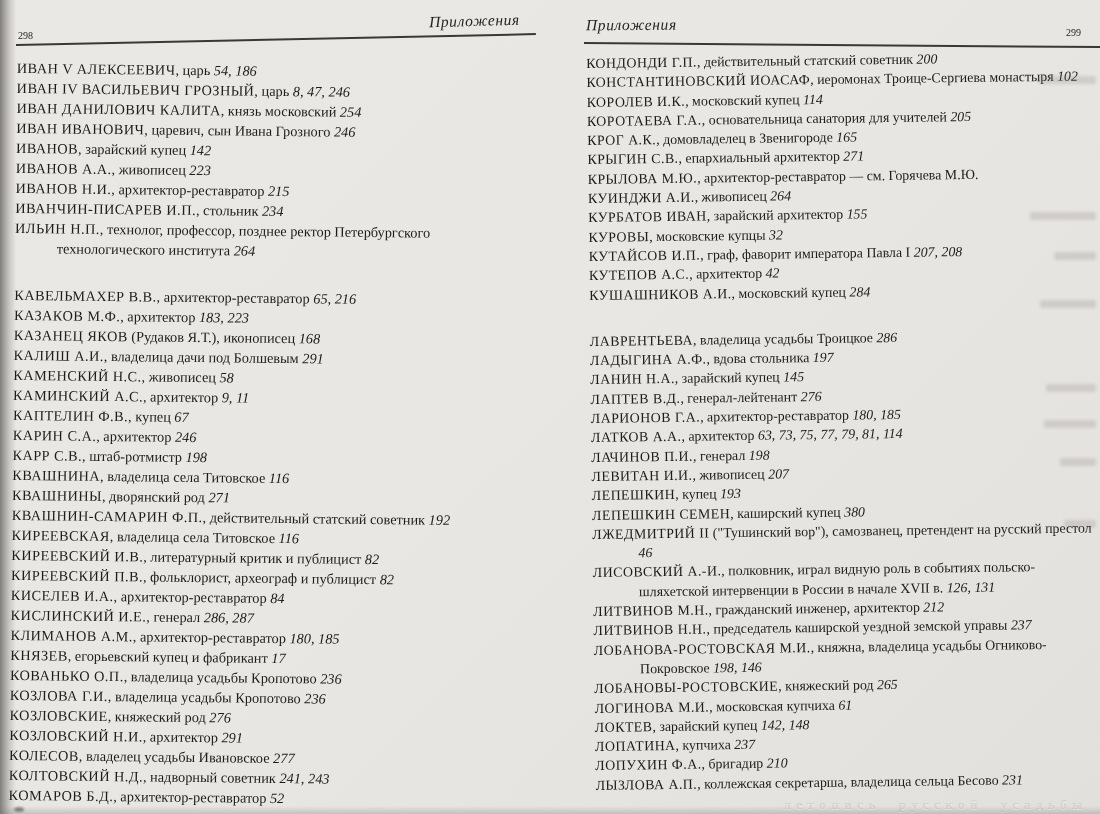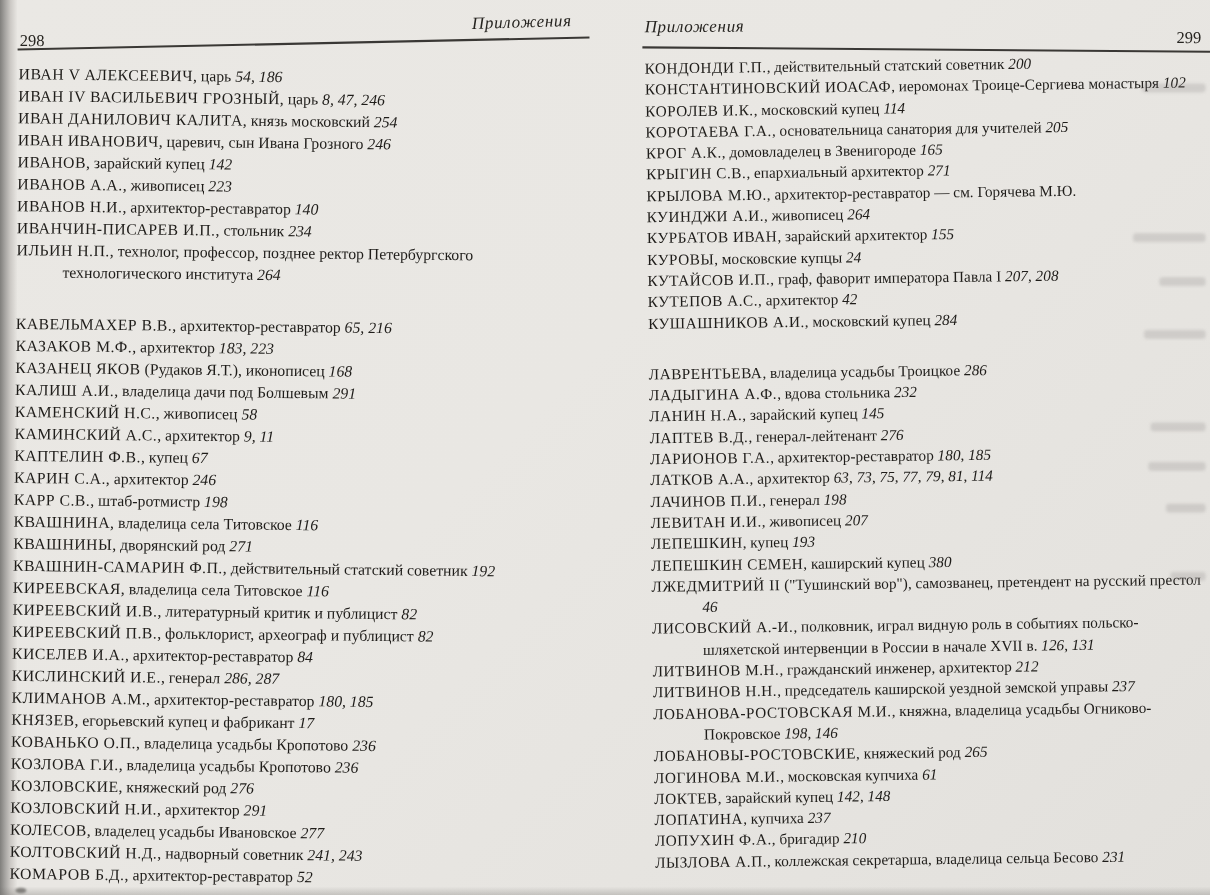--- a/index.html
+++ b/index.html
@@ -12,29 +12,29 @@
     background:linear-gradient(0deg,rgba(110,108,105,0.30),rgba(110,108,105,0));}
   .corner-nick{position:absolute;left:14px;bottom:2px;width:10px;height:5px;border-radius:50%;
     background:rgba(60,58,55,0.55);filter:blur(1px);}
 
   .page{position:absolute;top:0;height:814px;color:#211f1c;}
   .page-left{left:16px;width:532px;}
   .page-right{left:558px;width:542px;}
 
   .header{position:absolute;left:0;right:0;top:0;height:56px;}
   .running-head{font-style:italic;font-size:15.5px;letter-spacing:0.6px;color:#262420;}
-  .page-num{font-size:15px;color:#262420;}
+  .page-num{font-size:10px;color:#262420;}
   .rule{position:absolute;height:1.6px;background:#3a3835;}
 
   .page-left .running-head{position:absolute;right:28px;top:12px;transform:rotate(-1.6deg);}
   .page-left .page-num{position:absolute;left:2px;top:30px;}
   .page-left .rule{left:0;right:12px;top:44px;transform:rotate(-1.2deg);transform-origin:0 50%;}
 
   .page-right .running-head{position:absolute;left:28px;top:16px;transform:rotate(-0.4deg);}
-  .page-right .page-num{position:absolute;right:8px;top:27px;}
+  .page-right .page-num{position:absolute;right:19px;top:27px;}
   .page-right .rule{left:26px;right:0;top:42px;transform:rotate(0.45deg);transform-origin:0 50%;}
 
   .entries{position:absolute;}
   .page-left .entries{left:1px;top:58px;width:507px;transform:rotate(0.65deg);transform-origin:0 0;}
   .page-right .entries{left:28px;top:54px;width:507px;transform:rotate(-0.75deg);transform-origin:0 0;}
 
   .entry{color:#1f1d1a;}
   .page-left .entry{font-size:14.3px;line-height:20px;padding-left:42px;text-indent:-42px;}
   .page-right .entry{font-size:13.9px;line-height:19.3px;padding-left:46px;text-indent:-46px;}
   .entry .name{letter-spacing:0.45px;}
@@ -63,21 +63,21 @@
       <div class="rule"></div>
     </div>
     <div class="entries">
         <div class="group">
           <div class="entry"><span class="name">ИВАН V АЛЕКСЕЕВИЧ</span><span class="desc">, царь </span><span class="pages">54, 186</span></div>
           <div class="entry"><span class="name">ИВАН IV ВАСИЛЬЕВИЧ ГРОЗНЫЙ</span><span class="desc">, царь </span><span class="pages">8, 47, 246</span></div>
           <div class="entry"><span class="name">ИВАН ДАНИЛОВИЧ КАЛИТА</span><span class="desc">, князь московский </span><span class="pages">254</span></div>
           <div class="entry"><span class="name">ИВАН ИВАНОВИЧ</span><span class="desc">, царевич, сын Ивана Грозного </span><span class="pages">246</span></div>
           <div class="entry"><span class="name">ИВАНОВ</span><span class="desc">, зарайский купец </span><span class="pages">142</span></div>
           <div class="entry"><span class="name">ИВАНОВ А.А.</span><span class="desc">, живописец </span><span class="pages">223</span></div>
-          <div class="entry"><span class="name">ИВАНОВ Н.И.</span><span class="desc">, архитектор-реставратор </span><span class="pages">140</span></div>
+          <div class="entry"><span class="name">ИВАНОВ Н.И.</span><span class="desc">, архитектор-реставратор </span><span class="pages">215</span></div>
           <div class="entry"><span class="name">ИВАНЧИН-ПИСАРЕВ И.П.</span><span class="desc">, стольник </span><span class="pages">234</span></div>
           <div class="entry"><span class="name">ИЛЬИН Н.П.</span><span class="desc">, технолог, профессор, позднее ректор Петербургского технологического института </span><span class="pages">264</span></div>
         </div>
         <div class="group">
           <div class="entry"><span class="name">КАВЕЛЬМАХЕР В.В.</span><span class="desc">, архитектор-реставратор </span><span class="pages">65, 216</span></div>
           <div class="entry"><span class="name">КАЗАКОВ М.Ф.</span><span class="desc">, архитектор </span><span class="pages">183, 223</span></div>
           <div class="entry"><span class="name">КАЗАНЕЦ ЯКОВ</span><span class="desc"> (Рудаков Я.Т.), иконописец </span><span class="pages">168</span></div>
           <div class="entry"><span class="name">КАЛИШ А.И.</span><span class="desc">, владелица дачи под Болшевым </span><span class="pages">291</span></div>
           <div class="entry"><span class="name">КАМЕНСКИЙ Н.С.</span><span class="desc">, живописец </span><span class="pages">58</span></div>
           <div class="entry"><span class="name">КАМИНСКИЙ А.С.</span><span class="desc">, архитектор </span><span class="pages">9, 11</span></div>
@@ -115,28 +115,28 @@
         <div class="group">
           <div class="entry"><span class="name">КОНДОНДИ Г.П.</span><span class="desc">, действительный статский советник </span><span class="pages">200</span></div>
           <div class="entry"><span class="name">КОНСТАНТИНОВСКИЙ ИОАСАФ</span><span class="desc">, иеромонах Троице-Сергиева монастыря </span><span class="pages">102</span></div>
           <div class="entry"><span class="name">КОРОЛЕВ И.К.</span><span class="desc">, московский купец </span><span class="pages">114</span></div>
           <div class="entry"><span class="name">КОРОТАЕВА Г.А.</span><span class="desc">, основательница санатория для учителей </span><span class="pages">205</span></div>
           <div class="entry"><span class="name">КРОГ А.К.</span><span class="desc">, домовладелец в Звенигороде </span><span class="pages">165</span></div>
           <div class="entry"><span class="name">КРЫГИН С.В.</span><span class="desc">, епархиальный архитектор </span><span class="pages">271</span></div>
           <div class="entry"><span class="name">КРЫЛОВА М.Ю.</span><span class="desc">, архитектор-реставратор — см. Горячева М.Ю.</span></div>
           <div class="entry"><span class="name">КУИНДЖИ А.И.</span><span class="desc">, живописец </span><span class="pages">264</span></div>
           <div class="entry"><span class="name">КУРБАТОВ ИВАН</span><span class="desc">, зарайский архитектор </span><span class="pages">155</span></div>
-          <div class="entry"><span class="name">КУРОВЫ</span><span class="desc">, московские купцы </span><span class="pages">24</span></div>
+          <div class="entry"><span class="name">КУРОВЫ</span><span class="desc">, московские купцы </span><span class="pages">32</span></div>
           <div class="entry"><span class="name">КУТАЙСОВ И.П.</span><span class="desc">, граф, фаворит императора Павла I </span><span class="pages">207, 208</span></div>
           <div class="entry"><span class="name">КУТЕПОВ А.С.</span><span class="desc">, архитектор </span><span class="pages">42</span></div>
           <div class="entry"><span class="name">КУШАШНИКОВ А.И.</span><span class="desc">, московский купец </span><span class="pages">284</span></div>
         </div>
         <div class="group">
           <div class="entry"><span class="name">ЛАВРЕНТЬЕВА</span><span class="desc">, владелица усадьбы Троицкое </span><span class="pages">286</span></div>
-          <div class="entry"><span class="name">ЛАДЫГИНА А.Ф.</span><span class="desc">, вдова стольника </span><span class="pages">232</span></div>
+          <div class="entry"><span class="name">ЛАДЫГИНА А.Ф.</span><span class="desc">, вдова стольника </span><span class="pages">197</span></div>
           <div class="entry"><span class="name">ЛАНИН Н.А.</span><span class="desc">, зарайский купец </span><span class="pages">145</span></div>
           <div class="entry"><span class="name">ЛАПТЕВ В.Д.</span><span class="desc">, генерал-лейтенант </span><span class="pages">276</span></div>
           <div class="entry"><span class="name">ЛАРИОНОВ Г.А.</span><span class="desc">, архитектор-реставратор </span><span class="pages">180, 185</span></div>
           <div class="entry"><span class="name">ЛАТКОВ А.А.</span><span class="desc">, архитектор </span><span class="pages">63, 73, 75, 77, 79, 81, 114</span></div>
           <div class="entry"><span class="name">ЛАЧИНОВ П.И.</span><span class="desc">, генерал </span><span class="pages">198</span></div>
           <div class="entry"><span class="name">ЛЕВИТАН И.И.</span><span class="desc">, живописец </span><span class="pages">207</span></div>
           <div class="entry"><span class="name">ЛЕПЕШКИН</span><span class="desc">, купец </span><span class="pages">193</span></div>
           <div class="entry"><span class="name">ЛЕПЕШКИН СЕМЕН</span><span class="desc">, каширский купец </span><span class="pages">380</span></div>
           <div class="entry"><span class="name">ЛЖЕДМИТРИЙ II</span><span class="desc"> ("Тушинский вор"), самозванец, претендент на русский престол </span><span class="pages">46</span></div>
           <div class="entry"><span class="name">ЛИСОВСКИЙ А.-И.</span><span class="desc">, полковник, играл видную роль в событиях польско-шляхетской интервенции в России в начале XVII в. </span><span class="pages">126, 131</span></div>
@@ -157,16 +157,17 @@
     <div class="ghost" style="top:76px;width:58px;"></div>
     <div class="ghost" style="top:212px;width:66px;"></div>
     <div class="ghost" style="top:252px;width:42px;"></div>
     <div class="ghost" style="top:300px;width:56px;"></div>
     <div class="ghost" style="top:384px;width:50px;"></div>
     <div class="ghost" style="top:420px;width:52px;"></div>
     <div class="ghost" style="top:458px;width:36px;"></div>
     <div class="ghost" style="top:520px;width:32px;"></div>
   </div>
 
+  <div class="watermark">летопись русской усадьбы</div>
 
   <div class="edge-bottom"></div>
   <div class="corner-nick"></div>
 </div>
 
 </body></html>

